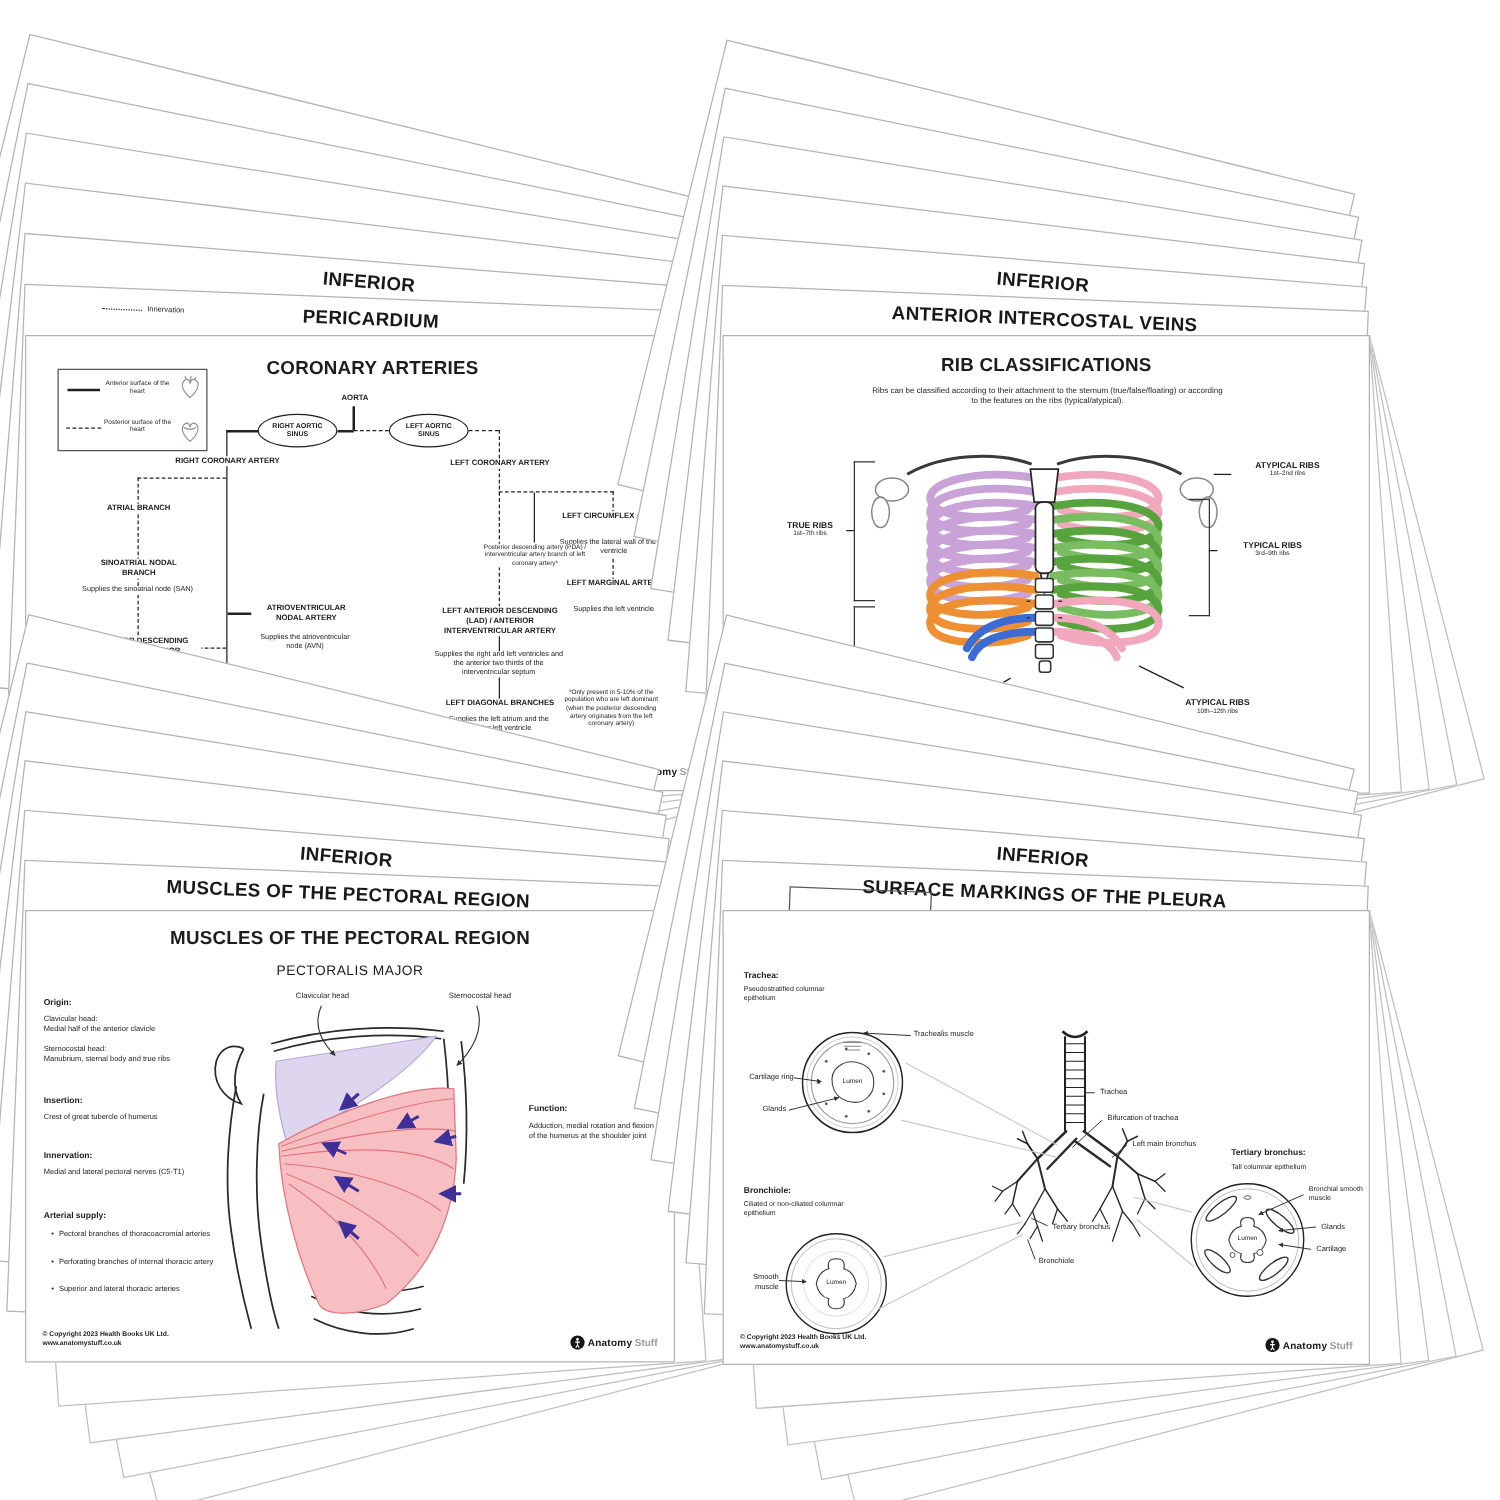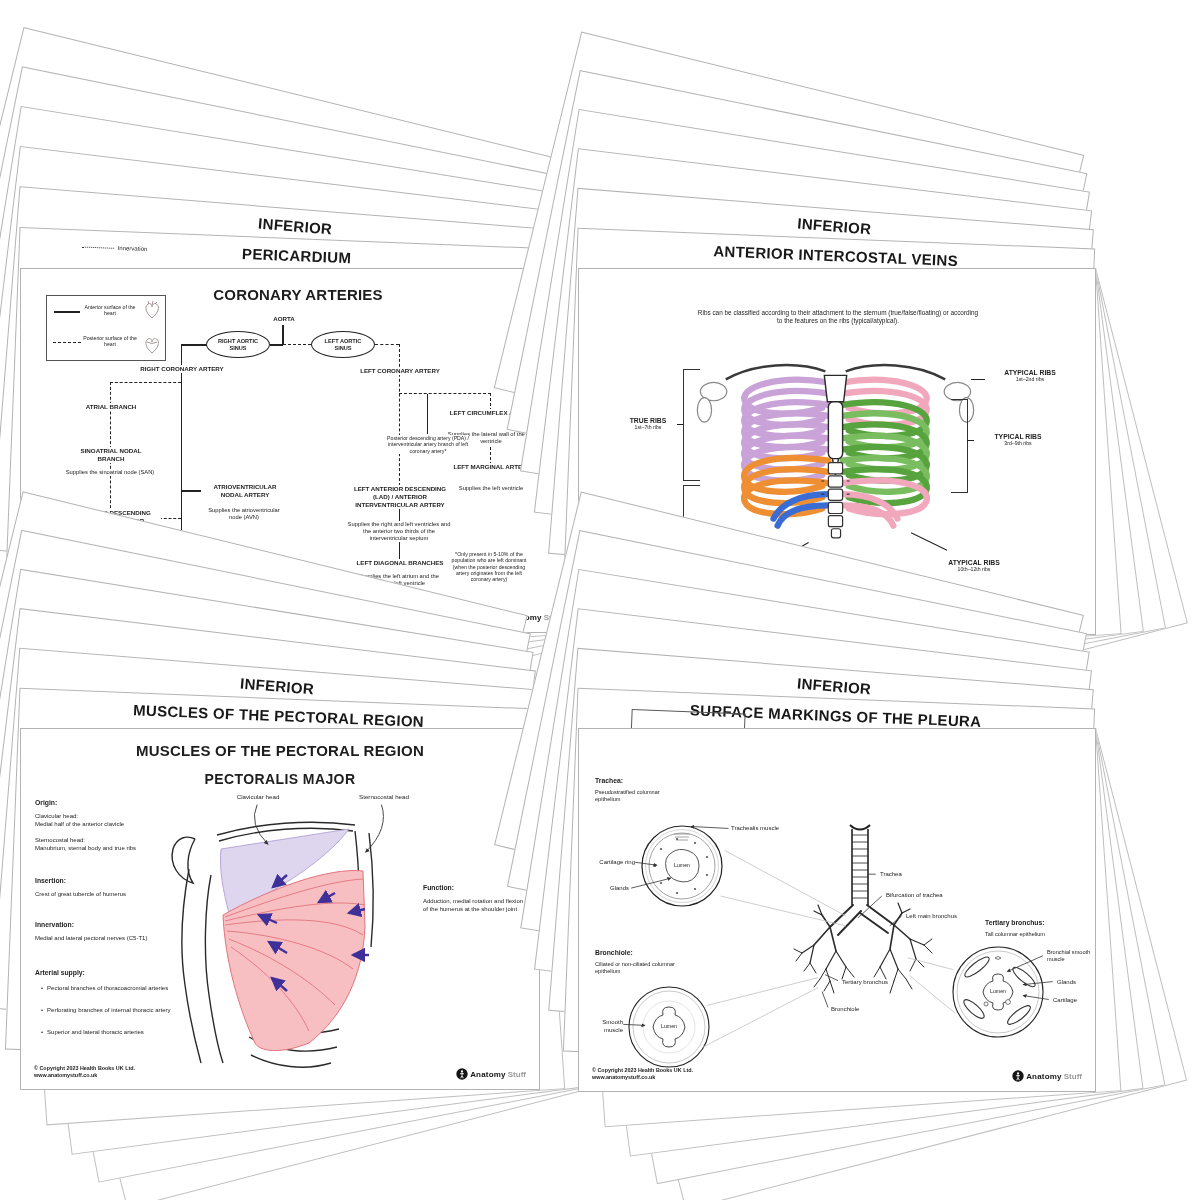--- a/index.html
+++ b/index.html
@@ -5,21 +5,21 @@
   html,body{margin:0;padding:0;background:#fff;}
   body{width:1200px;height:1200px;position:relative;font-family:"Liberation Sans",sans-serif;color:#1d1d1d;}
   .canvas{position:absolute;inset:0;overflow:hidden;background:#fff;}
   .stack{position:absolute;}
   .sheet{position:absolute;left:0;top:0;background:#fff;border:1.5px solid var(--page-border);box-sizing:border-box;}
   .fan{border-color:#bfbfbf;}
   .bt{position:absolute;top:8px;left:0;right:0;text-align:center;font-weight:700;font-size:15px;letter-spacing:.3px;color:#181818;}
   .t{position:absolute;color:#1d1d1d;}
   .c{text-align:center;}
   .h1{left:0;right:0;font-weight:700;font-size:15px;letter-spacing:.2px;line-height:1.1;}
-  .h2{left:0;right:0;font-weight:700;font-size:14px;letter-spacing:.4px;}
+  .h2{left:0;right:0;font-weight:400;font-size:11px;letter-spacing:.4px;}
   .nd{font-weight:700;font-size:6.2px;line-height:1.25;background:#fff;padding:0 1px;}
   .nt{font-size:5.8px;line-height:1.22;background:#fff;}
   .ty{font-size:5.2px;line-height:1.22;background:#fff;}
   .lb{font-size:6.2px;line-height:1.15;}
   .sh{font-weight:700;font-size:6.8px;}
   .bd{font-size:6px;line-height:1.3;}
   .ln{position:absolute;background:var(--line);}
   .dh{position:absolute;border-top:1.3px dashed var(--line);}
   .dv{position:absolute;border-left:1.3px dashed var(--line);}
   .ell{position:absolute;border:1.2px solid var(--line);border-radius:50%;background:#fff;display:flex;align-items:center;justify-content:center;text-align:center;font-weight:700;font-size:5.6px;line-height:1.12;padding:0 4px;box-sizing:border-box;}
@@ -144,20 +144,21 @@
     <div class="sheet" style="width:518px;height:367px;transform:translate(-32px,-120px) rotate(9.2deg);"></div>
     <div class="sheet" style="width:518px;height:367px;transform:translate(-24px,-90px) rotate(6.9deg);"></div>
     <div class="sheet" style="width:518px;height:367px;transform:translate(-16px,-60px) rotate(4.6deg);">
       <div class="bt">INFERIOR</div>
     </div>
     <div class="sheet" style="width:518px;height:367px;transform:translate(-8px,-30px) rotate(2.3deg);">
       <div class="bt">ANTERIOR INTERCOSTAL VEINS</div>
     </div>
 
     <div class="sheet" style="width:518px;height:367px;">
+      <div class="t h1 c" style="top:16px;">RIB CLASSIFICATIONS</div>
       <div class="t bd c" style="left:118px;top:40px;width:282px;font-size:6.4px;">Ribs can be classified according to their attachment to the sternum (true/false/floating) or according to the features on the ribs (typical/atypical).</div>
 
       <svg class="t" style="left:112px;top:84px;" width="290" height="256" viewBox="0 0 285 252">
         <g stroke="#3a3a3a" stroke-width="2.4" fill="none">
           <path d="M132 18 C104 8 62 10 34 26"></path>
             <path d="M152 18 C180 8 222 10 250 26"></path>
         </g>
         <g stroke="#888" stroke-width="1.2" fill="#fff">
           <ellipse cx="22" cy="38" rx="13" ry="9"></ellipse>
             <ellipse cx="13" cy="56" rx="7" ry="12"></ellipse>

